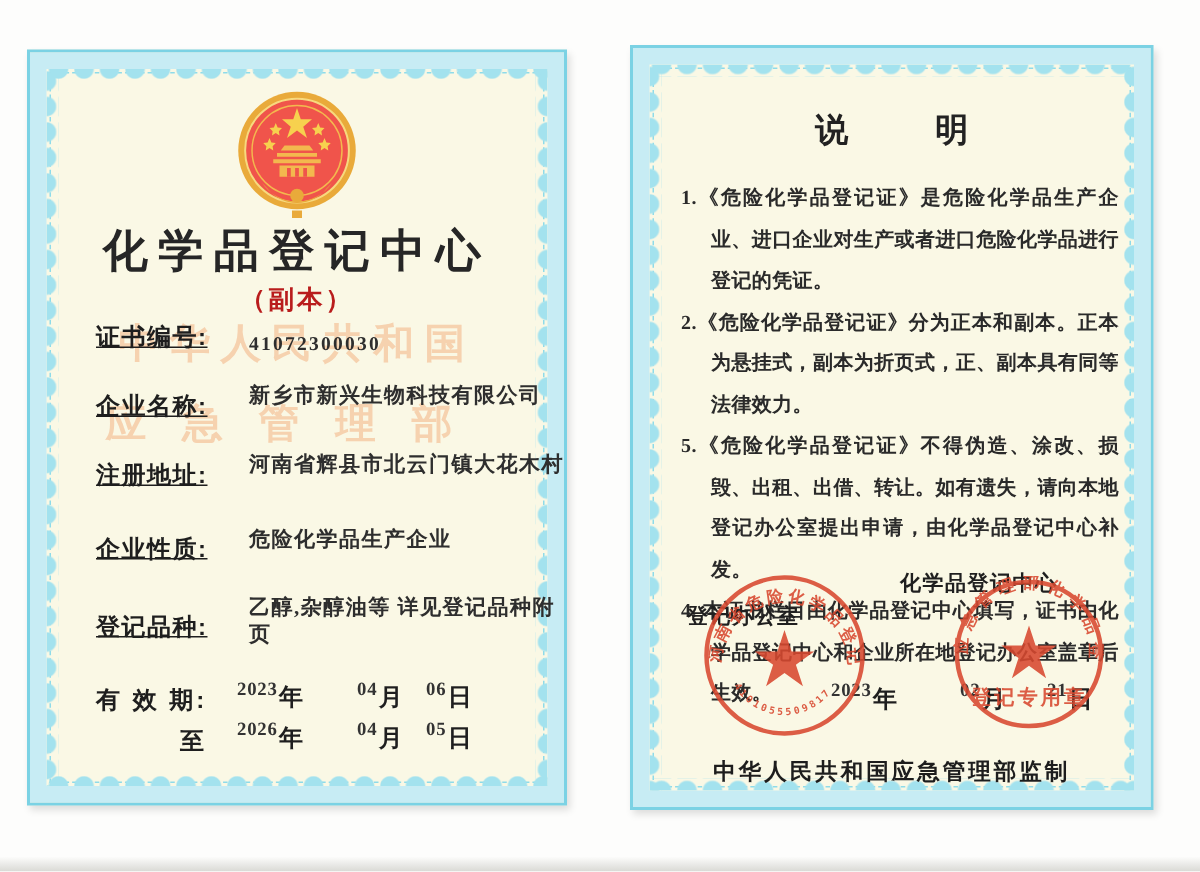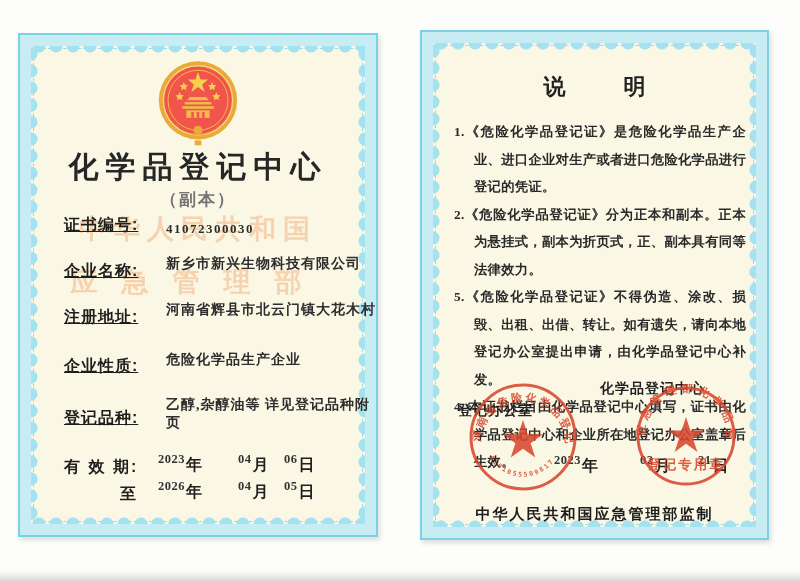--- a/index.html
+++ b/index.html
@@ -28,21 +28,21 @@
           background-size:8px 17px; background-repeat:repeat-y; }
   .sc-r { top:11px; bottom:11px; right:11px;  width:8px;
           background:radial-gradient(circle 8px at 8px 8px, #a3e2ee 6px, rgba(163,226,238,0) 7px);
           background-size:8px 17px; background-repeat:repeat-y; }
 
   
   .emblem { position:absolute; left:0; right:0; top:22px; text-align:center; }
   .cert-title { position:absolute; left:0; right:0; top:112px; text-align:center;
                 font:bold 30px "Liberation Serif", serif; letter-spacing:7px; color:#262626; }
   .cert-subtitle { position:absolute; left:0; right:0; top:153px; text-align:center;
-                   font:bold 17px "Liberation Serif", serif; letter-spacing:2px; color:#737373; }
+                   font:bold 17px "Liberation Serif", serif; letter-spacing:2px; color:#b91c1c; }
   .watermark { position:absolute; left:0; right:0; top:176px; text-align:center;
                color:rgba(240,152,96,.40); pointer-events:none; }
   .wm1 { font:bold 27px "Liberation Serif", serif; letter-spacing:7px; }
   .wm2 { font:bold 27px "Liberation Serif", serif; letter-spacing:24px; margin-top:17px; }
   .f-label { position:absolute; left:44px; font:bold 16px "Liberation Sans", sans-serif;
              color:#1e1e1e; letter-spacing:1px;text-decoration:underline; }
   .f-value { position:absolute; left:146px; font:bold 14px "Liberation Serif", serif;
              color:#2e2e2e; letter-spacing:1px; }
   .v-number { font:bold 13px "Liberation Serif", serif; letter-spacing:1.5px; }
   .valid-line { position:absolute; left:0; width:100%; height:24px; }

